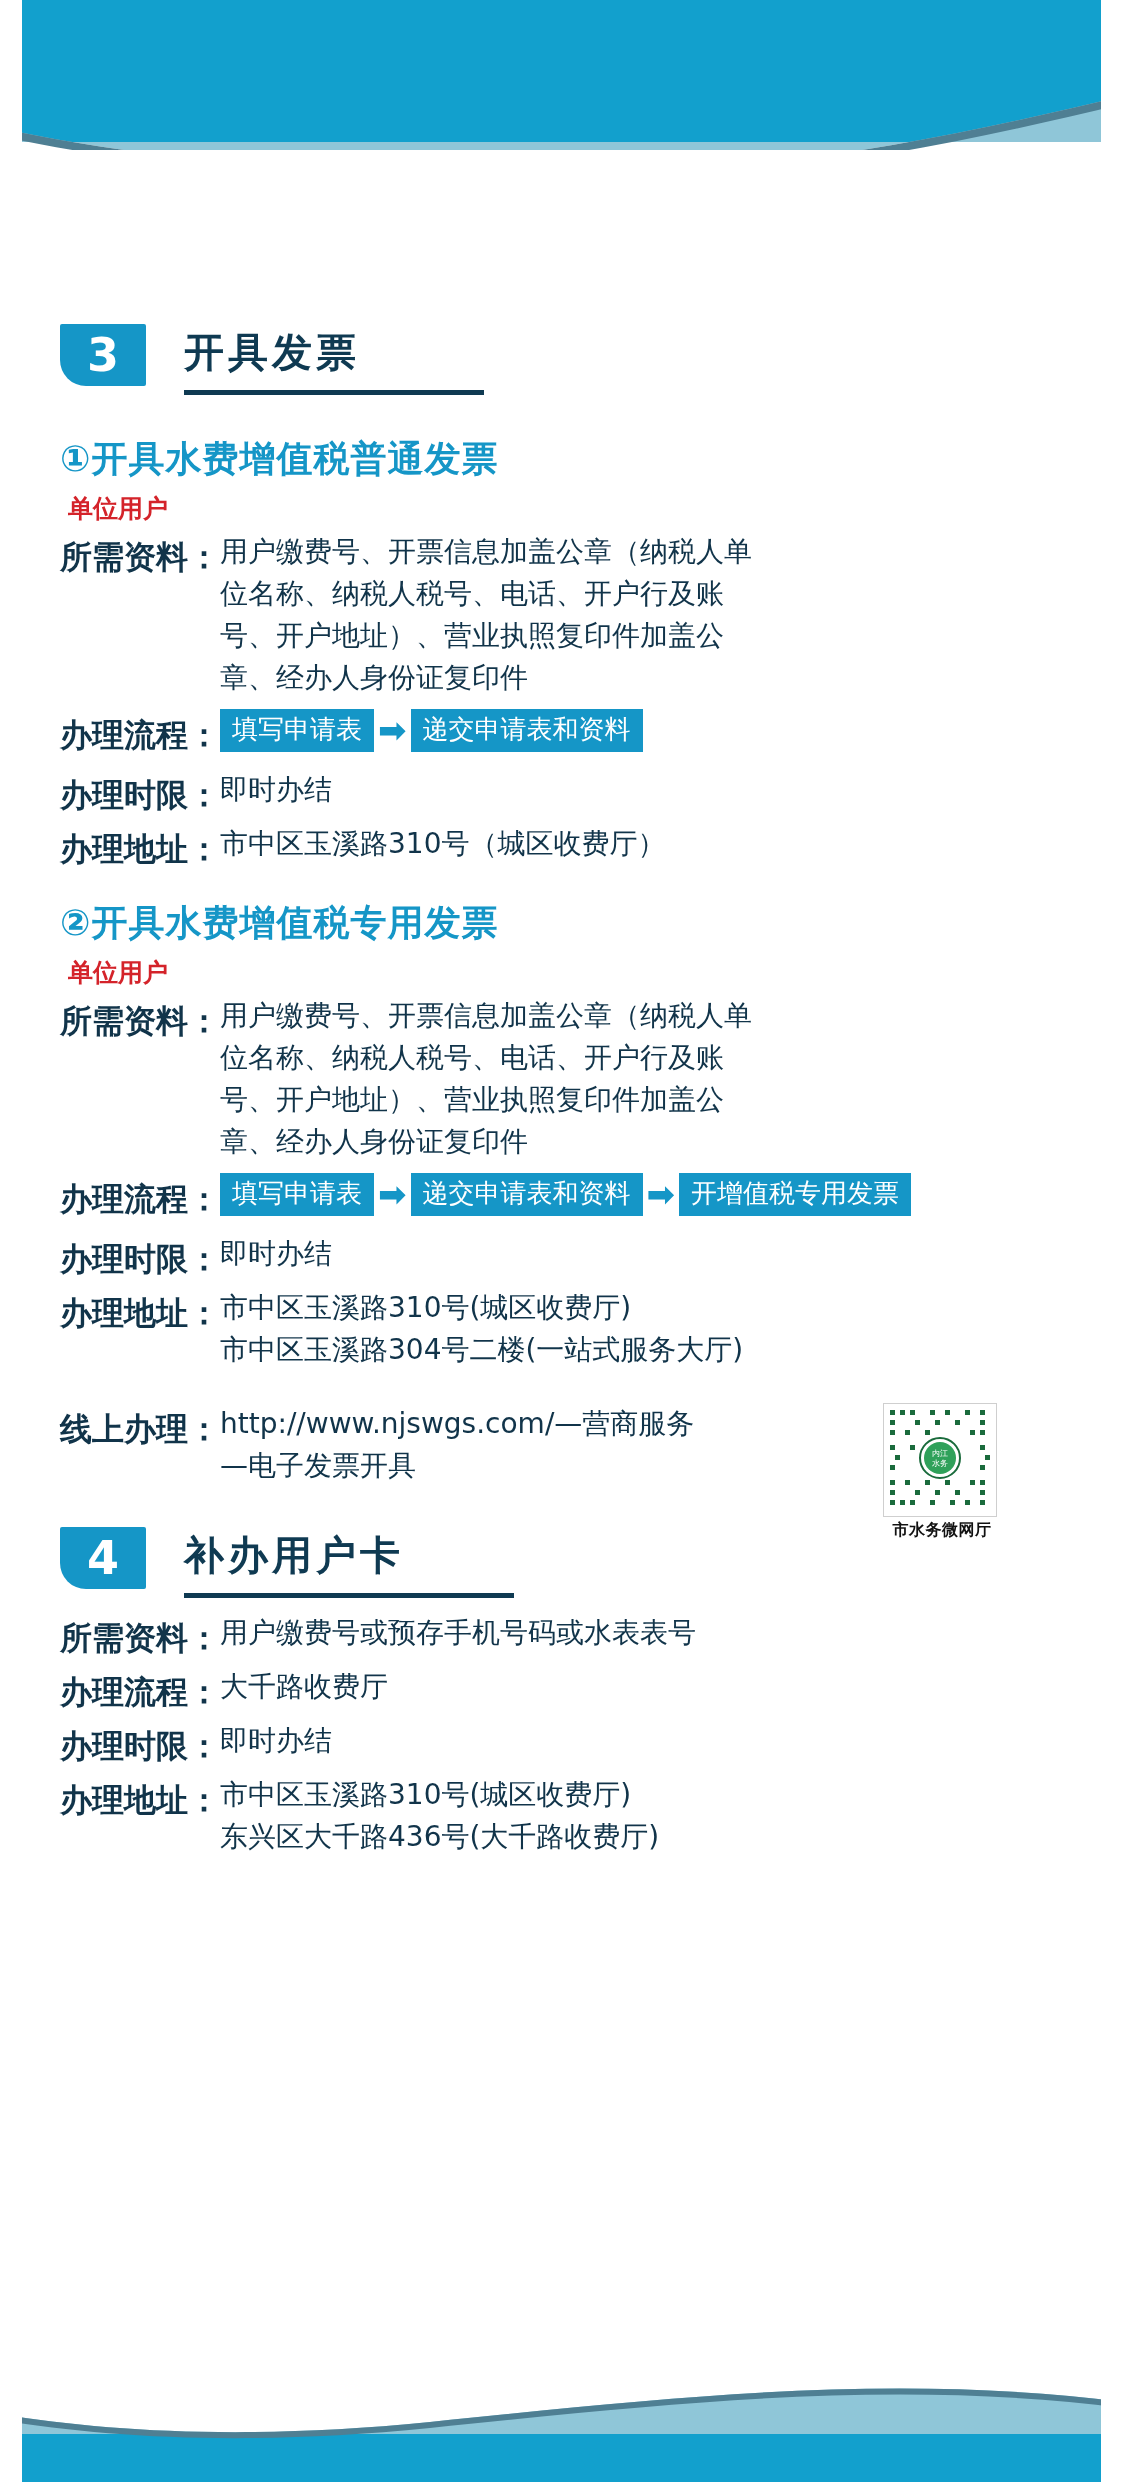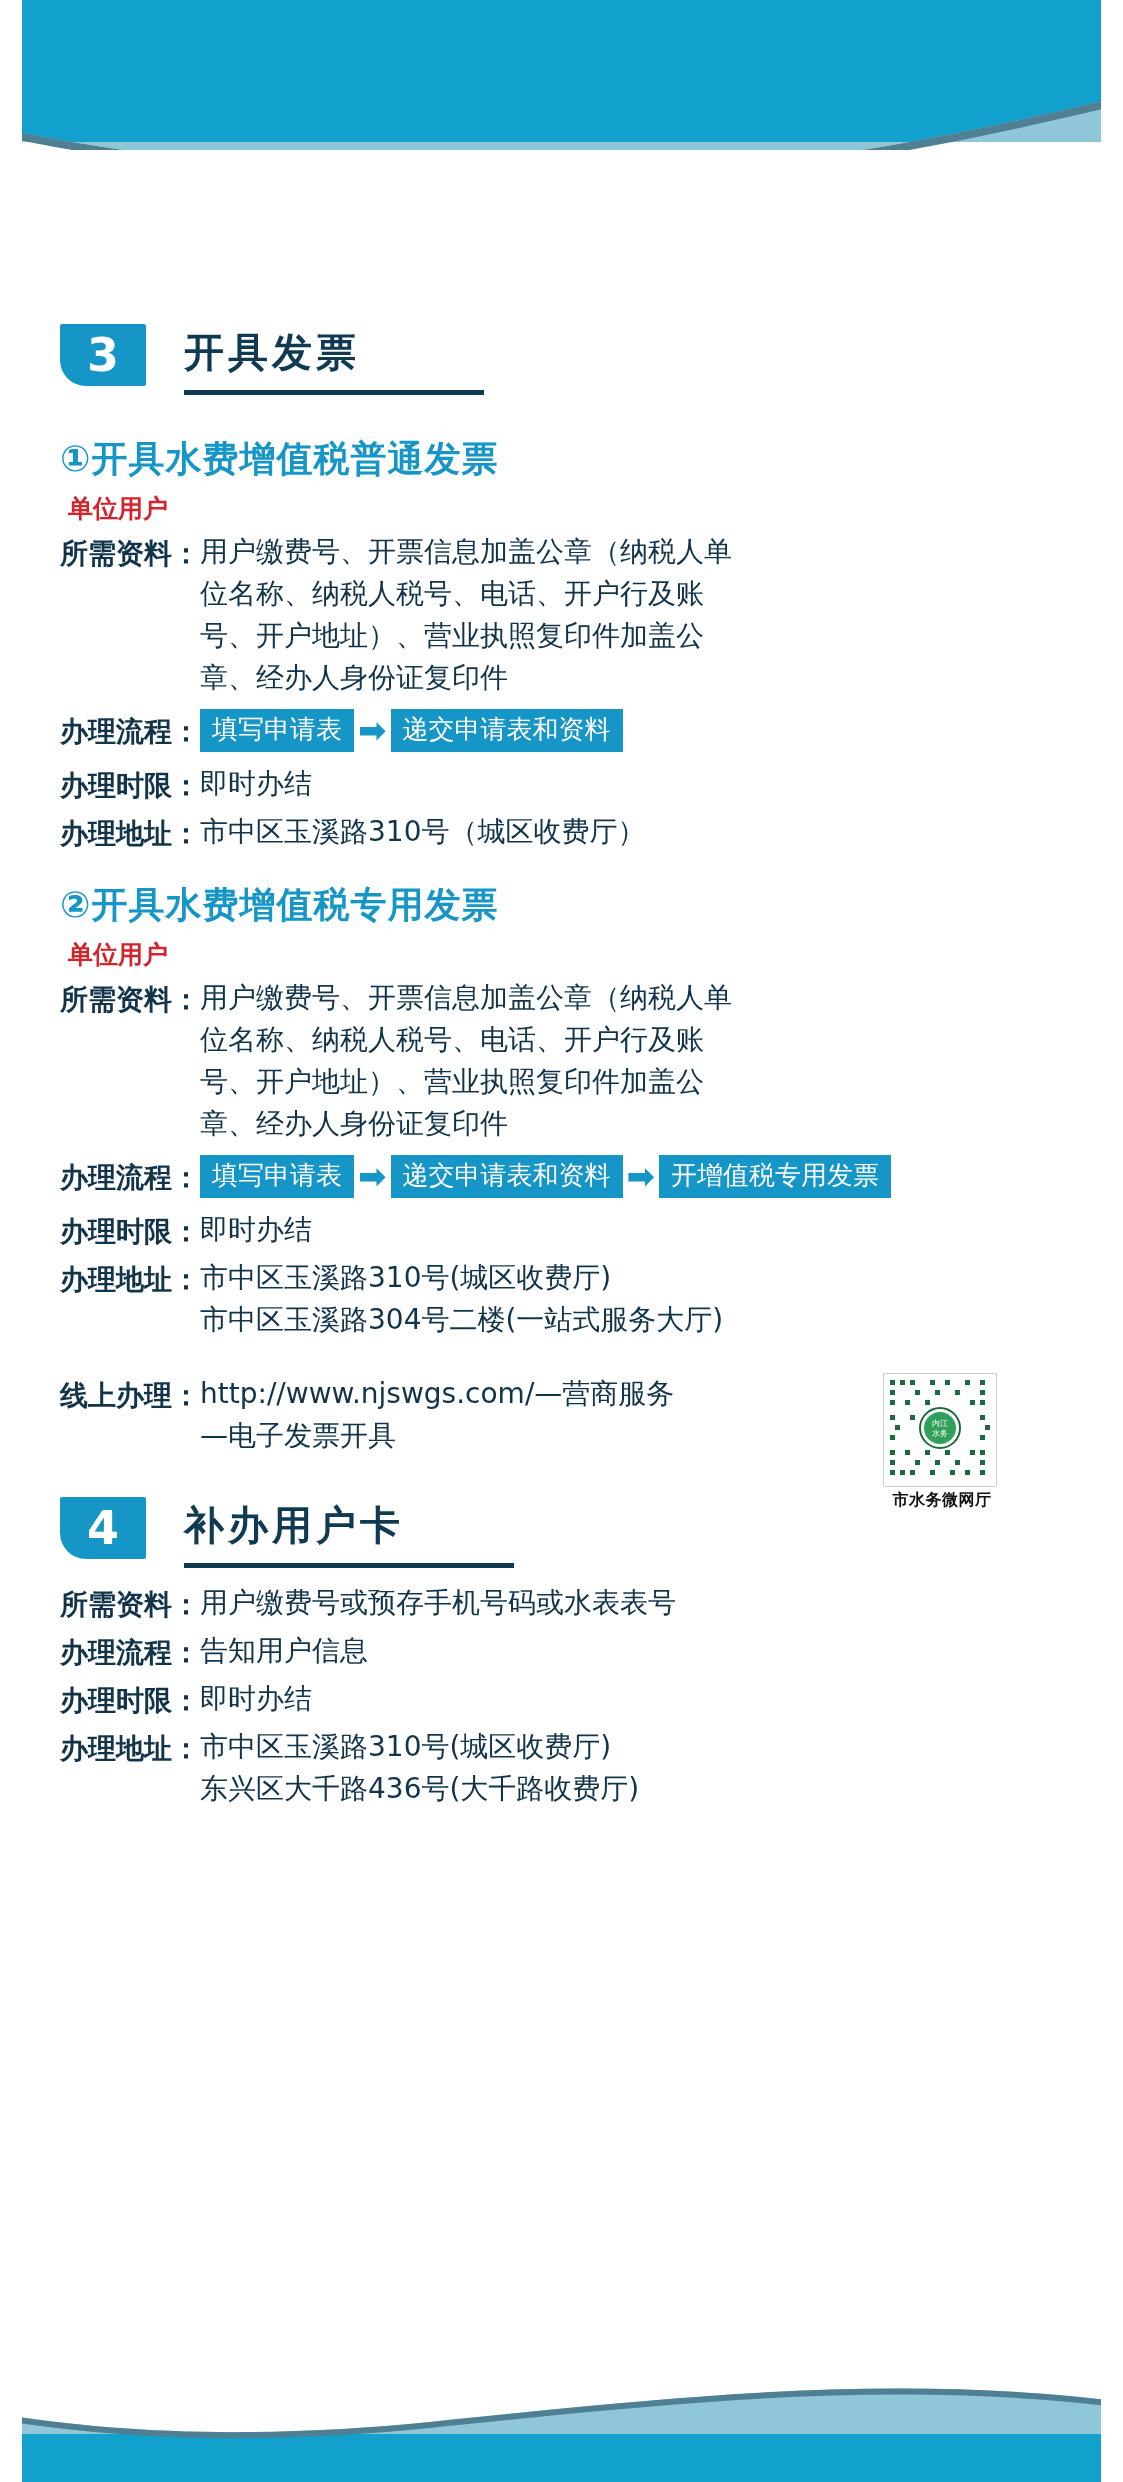--- a/index.html
+++ b/index.html
@@ -119,21 +119,21 @@
     font-weight: bold;
     color: #d4232a;
     margin: 6px 0 6px 8px;
   }
   .row {
     display: flex;
     align-items: flex-start;
     margin-bottom: 4px;
   }
   .label {
-    font-size: 28px;
+    font-size: 32px;
     font-weight: bold;
     color: #11344a;
     white-space: nowrap;
     flex: 0 0 auto;
     line-height: 1.5;
     padding-top: 2px;
   }
   .value {
     font-size: 28px;
     color: #11344a;
@@ -385,21 +385,21 @@
     <div>
       <div class="row">
         <div class="label">所需资料：</div>
         <div class="value">
           <span class="ln">用户缴费号或预存手机号码或水表表号</span>
         </div>
       </div>
       <div class="row">
         <div class="label">办理流程：</div>
         <div class="value">
-          <span class="ln">告知用户信息</span>
+          <span class="ln">大千路收费厅</span>
         </div>
       </div>
       <div class="row">
         <div class="label">办理时限：</div>
         <div class="value">
           <span class="ln">即时办结</span>
         </div>
       </div>
       <div class="row">
         <div class="label">办理地址：</div>

